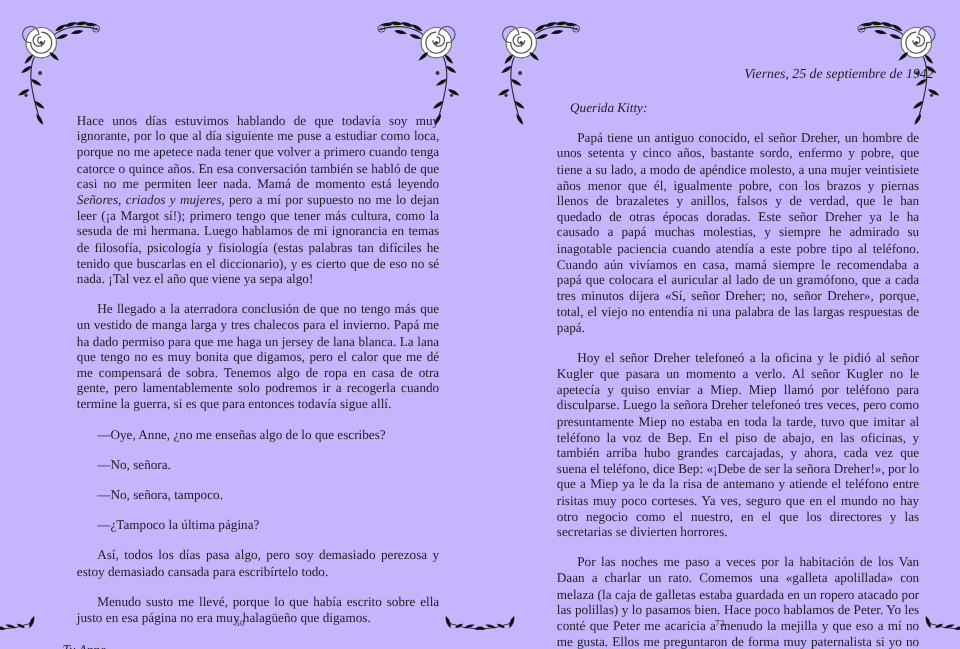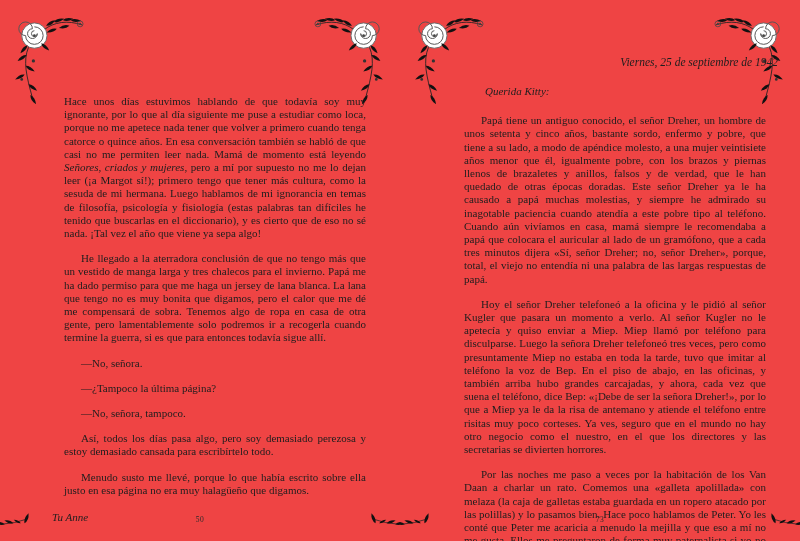--- a/index.html
+++ b/index.html
@@ -4,21 +4,21 @@
 <style>
   html,body{margin:0;padding:0;}
   body{
     width:800px;height:541px;background:#ffffff;
     font-family:"Liberation Serif", serif;
     color:#1e1e1e;
     -webkit-font-smoothing:antialiased;
     overflow:hidden;
   }
   .spread{position:relative;width:800px;height:541px;display:flex;}
-  .page{position:relative;width:400px;height:541px;background:#ef4444;}
+  .page{position:relative;width:400px;height:541px;background:#c4b5fd;}
 
   
   .orn{position:absolute;top:10px;width:74px;height:94px;}
   .orn.l{left:11px;}
   .orn.r{right:13px;transform:scaleX(-1);}
 
   
   .text-col{position:absolute;left:52px;width:326px;}
   .page-left .text-col{top:83px;}
   .page-right .text-col{top:56px;}
@@ -34,21 +34,21 @@
   .it{font-style:italic;}
 
   .date-line{
     margin:0 0 15px 0;
     font-size:11.5px;
     font-style:italic;
     text-align:right;
     line-height:13px;
   }
   .salutation{
-    margin:16px;
+    margin:6px;
     font-size:11px;
     font-style:italic;
     text-indent:17px;
     line-height:13.2px;
   }
   .signature{
     margin-top:14px;
     padding-right:42px;
     font-size:11px;
     font-style:italic;
@@ -118,23 +118,24 @@
         <use href="#corner-g"></use>
       </svg>
     <svg class="orn r" viewBox="0 0 76 96">
         <use href="#corner-g"></use>
       </svg>
 
     <div class="text-col">
       <div class="body-text">
           <p class="no-indent"><span>Hace unos días estuvimos hablando de que todavía soy muy ignorante, por lo que al día siguiente me puse a estudiar como loca, porque no me apetece nada tener que volver a primero cuando tenga catorce o quince años. En esa conversación también se habló de que casi no me permiten leer nada. Mamá de momento está leyendo </span><span class="it">Señores, criados y mujeres</span><span>, pero a mí por supuesto no me lo dejan leer (¡a Margot sí!); primero tengo que tener más cultura, como la sesuda de mi hermana. Luego hablamos de mi ignorancia en temas de filosofía, psicología y fisiología (estas palabras tan difíciles he tenido que buscarlas en el diccionario), y es cierto que de eso no sé nada. ¡Tal vez el año que viene ya sepa algo!</span></p>
           <p><span>He llegado a la aterradora conclusión de que no tengo más que un vestido de manga larga y tres chalecos para el invierno. Papá me ha dado permiso para que me haga un jersey de lana blanca. La lana que tengo no es muy bonita que digamos, pero el calor que me dé me compensará de sobra. Tenemos algo de ropa en casa de otra gente, pero lamentablemente solo podremos ir a recogerla cuando termine la guerra, si es que para entonces todavía sigue allí.</span></p>
+          <p><span>—Oye, Anne, ¿no me enseñas algo de lo que escribes?</span></p>
           <p><span>—No, señora.</span></p>
+          <p><span>—No, señora, tampoco.</span></p>
           <p><span>—¿Tampoco la última página?</span></p>
-          <p><span>—No, señora, tampoco.</span></p>
           <p><span>Así, todos los días pasa algo, pero soy demasiado perezosa y estoy demasiado cansada para escribírtelo todo.</span></p>
           <p><span>Menudo susto me llevé, porque lo que había escrito sobre ella justo en esa página no era muy halagüeño que digamos.</span></p>
         </div>
       <div class="signature">Tu Anne</div>
     </div>
 
     <footer class="page-footer">
       <svg class="sprig" viewBox="0 0 36 16">
           <use href="#sprig-g"></use>
         </svg>

